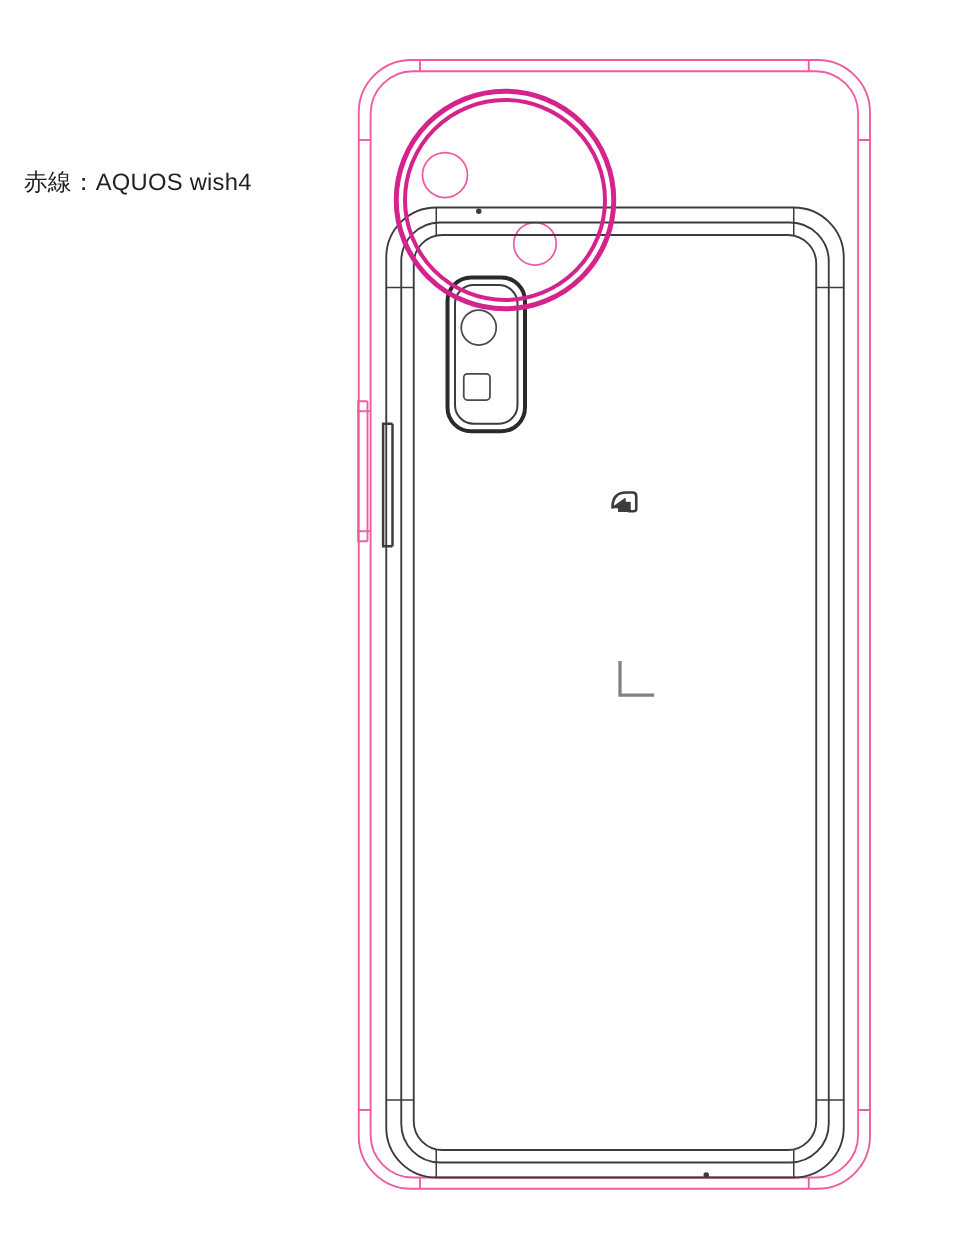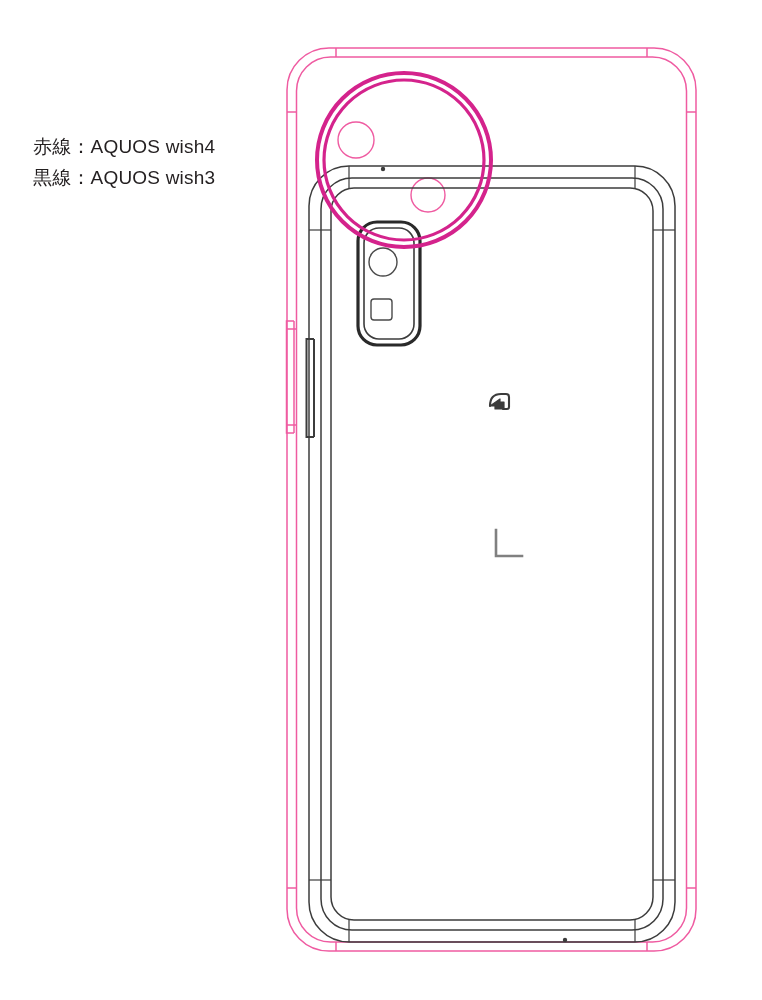--- a/index.html
+++ b/index.html
@@ -9,21 +9,21 @@
   }
   body {
     width: 762px;
     height: 1000px;
     position: relative;
     font-family: "Liberation Sans", "DejaVu Sans", sans-serif;
     overflow: hidden;
   }
   #legend {
     position: absolute;
-    left: 33px;
+    left: 19px;
     top: 132px;
     line-height: 1.62;
   }
   .legend-row {
     font-size: 19px;
     color: #231f20;
     white-space: nowrap;
     letter-spacing: 0.2px;
   }
   #drawing {
@@ -31,21 +31,20 @@
     left: 0;
     top: 0;
   }
   .sheet { display: block; }
 </style>
 </head>
 <body>
 
 <div id="legend">
   <div class="legend-row">赤線：AQUOS wish4</div>
-  <div class="legend-row">黒線：AQUOS wish3</div>
 </div>
 
 <div id="drawing">
   <svg class="sheet" width="762" height="1000" viewBox="0 0 762 1000" xmlns="http://www.w3.org/2000/svg">
 
     <g fill="none" stroke="#EF5BA1" stroke-width="1.5">
       <rect x="287" y="48" width="409" height="903" rx="42" ry="42"></rect>
       <rect x="296.5" y="57" width="390" height="885" rx="34" ry="34"></rect>
 
       <line x1="336" y1="57" x2="336" y2="48"></line>

